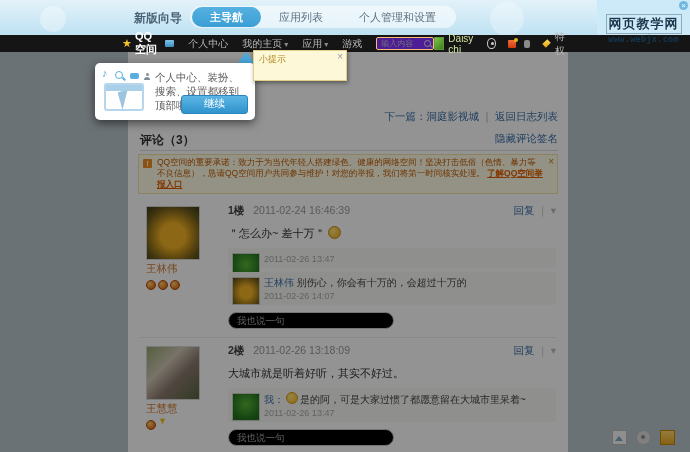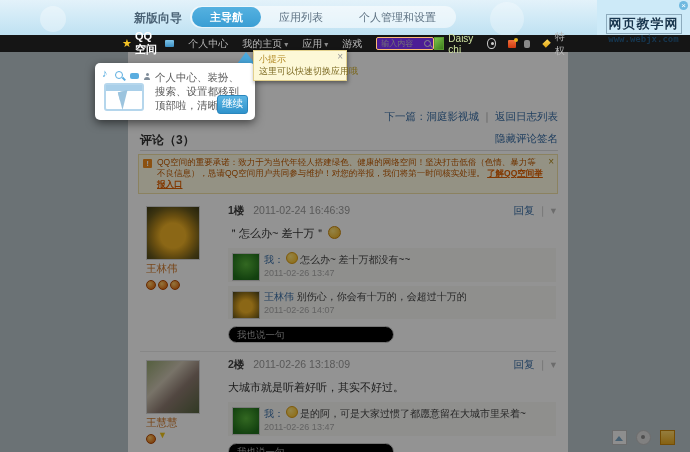--- a/index.html
+++ b/index.html
@@ -64,21 +64,21 @@
   .ill-mag{position:absolute;left:13px;top:2px;width:6px;height:6px;border:1.5px solid #5aade0;border-radius:50%;}
   .ill-mag::after{content:"";position:absolute;left:6px;top:6px;width:4px;height:1.5px;background:#5aade0;transform:rotate(45deg);}
   .ill-chat{position:absolute;left:28px;top:4px;width:9px;height:6px;background:#5aade0;border-radius:2px;}
   .ill-person{position:absolute;left:42px;top:8px;width:6px;height:3px;background:#7f8c99;border-radius:3px 3px 0 0;}
   .ill-person::before{content:"";position:absolute;left:1.5px;top:-4px;width:3px;height:3px;background:#7f8c99;border-radius:50%;}
   .ill-win{position:absolute;left:2px;top:14px;width:36px;height:24px;border:2px solid #b5d6ec;border-radius:3px;background:#fff;}
   .ill-win::before{content:"";position:absolute;left:0;top:0;width:100%;height:6px;background:#a9cfe9;}
   .ill-cursor{position:absolute;left:18px;top:22px;width:0;height:0;border-left:5px solid #9cc4de;
     border-right:5px solid transparent;border-bottom:9px solid transparent;border-top:9px solid #9cc4de;transform:rotate(-15deg);}
   .tut-text{position:absolute;left:60px;top:7px;width:94px;font-size:10.5px;line-height:14px;color:#5b5b5b;}
-  .tut-btn{position:absolute;right:7px;bottom:6px;padding:1px 4px 2px;background:linear-gradient(180deg,#5cb6e4,#2f93cc);
+  .tut-btn{position:absolute;right:7px;bottom:6px;padding:1px 22px 2px;background:linear-gradient(180deg,#5cb6e4,#2f93cc);
     border:1px solid #2a86bd;border-radius:3px;color:#fff;font-size:10.5px;cursor:pointer;}
 
   .tip-box{position:absolute;left:253px;top:50px;width:92px;height:29px;background:#fdf8d7;border:1px solid #e2d08c;
     box-shadow:1px 2px 4px rgba(0,0,0,.4);z-index:20;font-size:9px;}
   .tip-title{position:absolute;left:5px;top:2px;color:#b0861f;text-align:center;}
   .tip-close{position:absolute;right:3px;top:0px;color:#999;font-size:10px;cursor:pointer;}
   .tip-body{position:absolute;left:5px;top:14px;color:#7c6a23;white-space:nowrap;}
 
   
   .panel{position:absolute;left:128px;top:52px;width:440px;height:400px;background:#fdfdfd;z-index:1;}
@@ -162,21 +162,20 @@
         </div>
         <div class="floor-row">
           <span class="floor">1楼</span>
           <span>2011-02-24 16:46:39</span>
           <span class="floor-actions"><a class="lnk">回复</a><span> ｜ </span><span>▾</span></span>
         </div>
         <div class="c-text"><span>＂怎么办~ 差十万＂</span><span class="coin"></span></div>
         <div class="replies">
           <div class="reply">
             <div class="r-avatar r-green"></div>
-            <div class="r-text"><a class="r-author">我：</a><span class="emoji"></span><span>怎么办~ 差十万都没有~~</span></div>
             <div class="r-time">2011-02-26 13:47</div>
           </div>
           <div class="reply">
             <div class="r-avatar r-sun"></div>
             <div class="r-text"><a class="r-author">王林伟</a><span> 别伤心，你会有十万的，会超过十万的</span></div>
             <div class="r-time">2011-02-26 14:07</div>
           </div>
         </div>
         <div class="reply-input">我也说一句</div>
       </div>
@@ -261,16 +260,15 @@
       <span class="ill-person"></span>
       <span class="ill-win"></span>
       <span class="ill-cursor"></span>
     </div>
     <div class="tut-text">个人中心、装扮、搜索、设置都移到顶部啦，清晰方便</div>
     <span class="tut-btn">继续</span>
   </div>
   <div class="tip-box">
     <span class="tip-title">小提示</span>
     <span class="tip-close">×</span>
-    <span class="tip-body">这里可以快速切换应用哦</span>
   </div>
 
 </div>
 
 </body></html>

